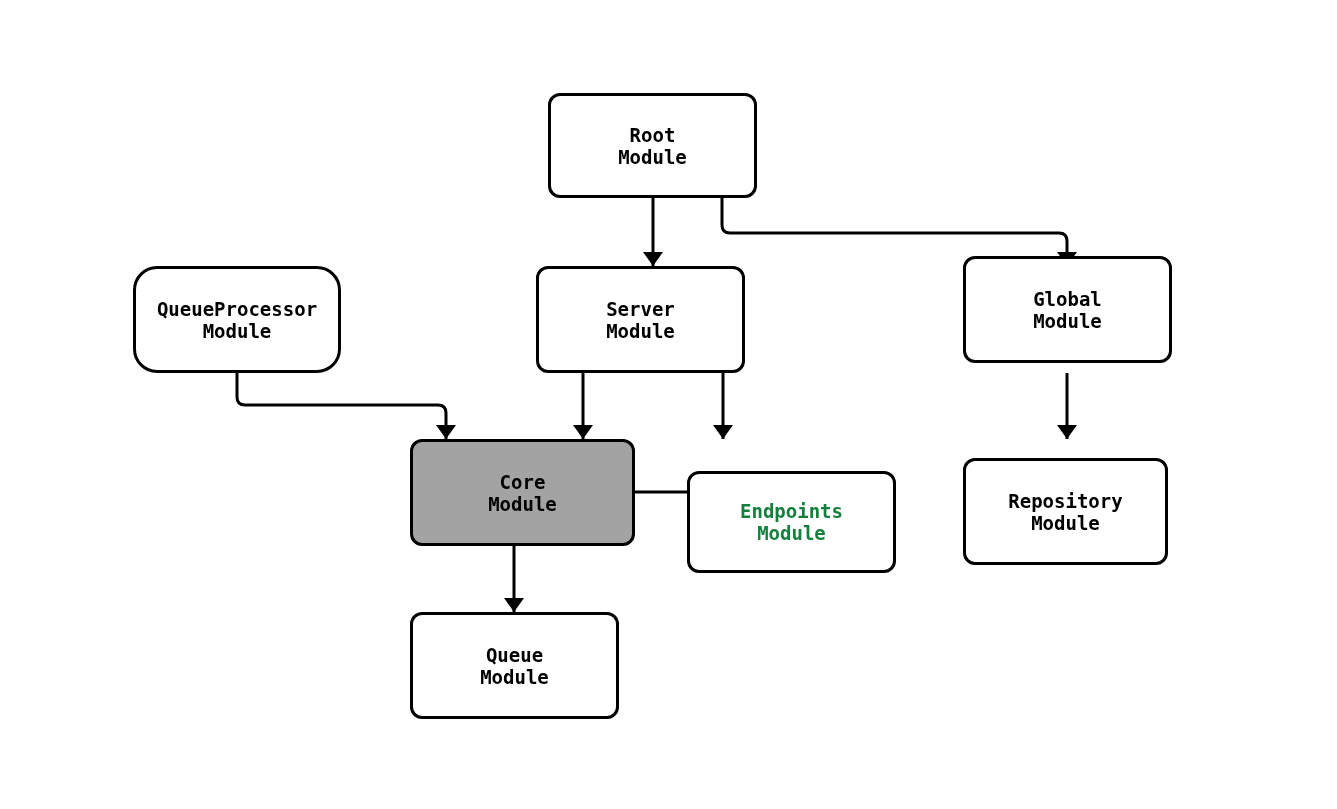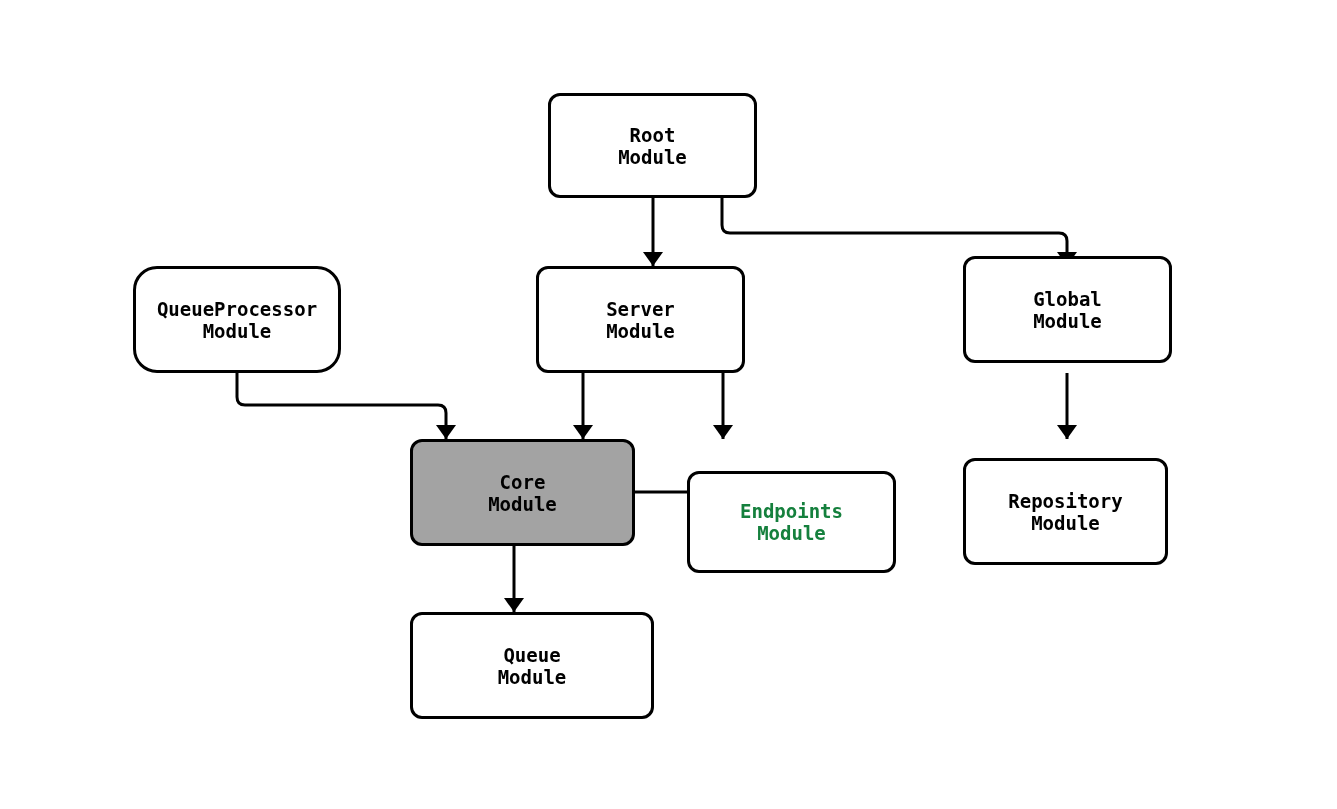--- a/index.html
+++ b/index.html
@@ -75,18 +75,18 @@
         <div>Module</div>
       </div>
       <div class="node" style="left: 687px; top: 439px; width: 209px; height: 102px; background: rgb(255, 255, 255); border-color: rgb(0, 0, 0); color: #15803d; margin-top: 32px;">
         <div>Endpoints</div>
         <div>Module</div>
       </div>
       <div class="node" style="left: 963px; top: 458px; width: 205px; height: 107px; background: rgb(255, 255, 255); border-color: rgb(0, 0, 0); color: rgb(0, 0, 0);">
         <div>Repository</div>
         <div>Module</div>
       </div>
-      <div class="node" style="left: 410px; top: 612px; width: 244px; height: 107px; background: rgb(255, 255, 255); border-color: rgb(0, 0, 0); color: rgb(0, 0, 0);">
+      <div class="node" style="left: 410px; top: 612px; width: 209px; height: 107px; background: rgb(255, 255, 255); border-color: rgb(0, 0, 0); color: rgb(0, 0, 0);">
         <div>Queue</div>
         <div>Module</div>
       </div>
     </div>
 </div>
 
 </body></html>

